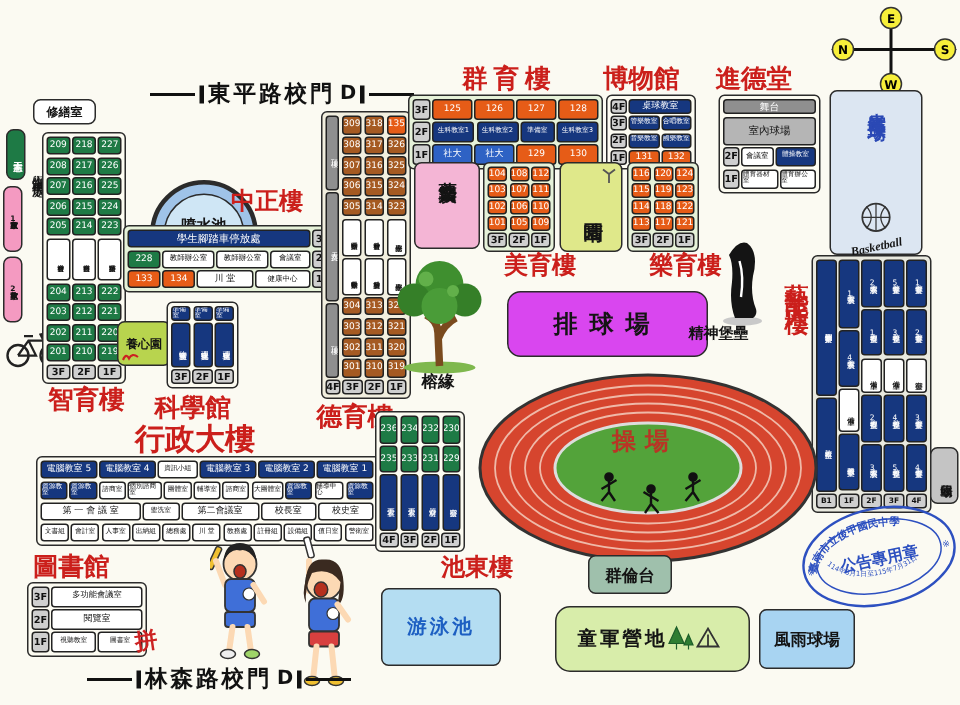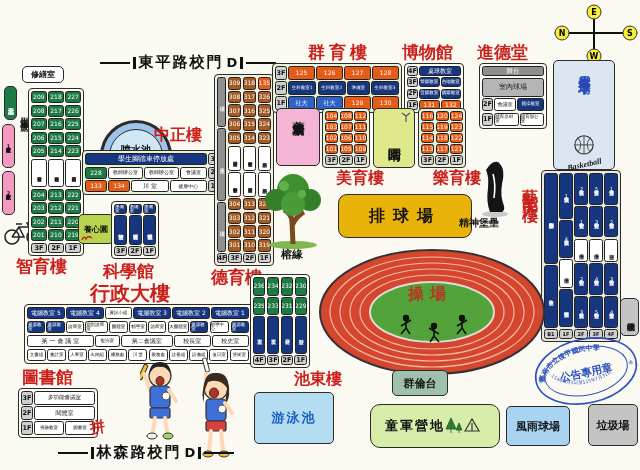--- a/index.html
+++ b/index.html
@@ -121,21 +121,21 @@
           <div class="cell g">220</div>
           <div class="cell g">219</div>
         </div>
     </div>
     <div class="tagsrow">
         <div class="cell tag">3F</div>
         <div class="cell tag">2F</div>
         <div class="cell tag">1F</div>
       </div>
   </div>
-  <div class="rt" style="left:16px;top:258px;font-size:17px">智育樓</div>
+  <div class="rt" style="left:32px;top:258px;font-size:17px">智育樓</div>
 
   <div class="abs" style="left:100px;top:120px;width:72px;height:72px;border:3px solid #2b2b2b;border-radius:50%;background:#9fc3e8;display:flex;align-items:center;justify-content:center;flex-direction:column">
     <div style="position:absolute;inset:6px;background:#cfe6f5;border:1.5px solid #2b2b2b;border-radius:50%"></div>
     <span style="position:relative;font-weight:bold;font-size:10px">噴水池</span>
     <svg style="position:relative" width="36" height="12" viewBox="0 0 36 12">
       <path d="M4,6 Q8,2 12,6 Q8,10 4,6 M12,6 L15,3 L15,9 Z" fill="#e8f4fb" stroke="#222" stroke-width="1"></path>
       <path d="M22,6 Q26,2 30,6 Q26,10 22,6 M30,6 L33,3 L33,9 Z" fill="#e8f4fb" stroke="#222" stroke-width="1"></path>
     </svg>
   </div>
 
@@ -572,21 +572,21 @@
         </div>
     </div>
     <div class="tagsrow">
         <div class="cell tag">3F</div>
         <div class="cell tag">2F</div>
         <div class="cell tag">1F</div>
       </div>
   </div>
   <div class="rt" style="left:433px;top:170px;font-size:16px">樂育樓</div>
 
-  <div class="abs box" style="left:338px;top:194px;width:134px;height:44px;background:#eab308;border-radius:9px;font-size:16px;letter-spacing:8px">
+  <div class="abs box" style="left:338px;top:194px;width:134px;height:44px;background:#d946ef;border-radius:9px;font-size:16px;letter-spacing:8px">
     <span>排球場</span>
   </div>
 
   <svg class="abs" style="left:262px;top:170px" width="62" height="80" viewBox="0 0 62 80">
     <ellipse cx="31" cy="75" rx="24" ry="4" fill="#7fb84e"></ellipse>
     <path d="M31,74 L30,52 Q30,44 22,40 M30,56 Q34,46 42,42" fill="none" stroke="#7a4a1e" stroke-width="5"></path>
     <circle cx="31" cy="20" r="16" fill="#3f8f2f"></circle>
     <circle cx="14" cy="30" r="11" fill="#357f28"></circle>
     <circle cx="48" cy="30" r="11" fill="#357f28"></circle>
     <circle cx="31" cy="34" r="12" fill="#4a9c38"></circle>
@@ -629,21 +629,20 @@
   <div class="abs box" style="left:392px;top:370px;width:56px;height:26px;background:#9fc0ac;font-size:11px">群倫台</div>
   <div class="abs box" style="left:506px;top:406px;width:64px;height:40px;background:#a8d4f2;font-size:11px">風雨球場</div>
   <div class="abs box" style="left:370px;top:404px;width:130px;height:44px;background:#d8edaa;border-radius:10px;font-size:13px;letter-spacing:2px">
     <span>童軍營地</span>
     <svg width="40" height="22" viewBox="0 0 40 22">
       <path d="M6,3 L1,14 L11,14 Z M6,14 L6,18" fill="#2e7d32" stroke="#1d5e2a" stroke-width="0.8"></path>
       <path d="M20,16 L27,4 L34,16 Z M27,8 L27,16" fill="none" stroke="#333" stroke-width="1.2"></path>
       <path d="M14,8 L11,15 L17,15 Z M14,15 L14,18" fill="#2e7d32" stroke="#1d5e2a" stroke-width="0.8"></path>
     </svg>
   </div>
-  <div class="abs box" style="left:588px;top:404px;width:50px;height:42px;background:#c4c4c4;font-size:11px">垃圾場</div>
 
   <svg class="abs" style="left:532px;top:336px;transform:rotate(-12deg)" width="108" height="70" viewBox="0 0 108 70">
     <defs>
       <path id="arcTop" d="M10,42 A44,27 0 0 1 98,42" fill="none"></path>
       <path id="arcBot" d="M18,32 A38,22 0 0 0 90,32" fill="none"></path>
     </defs>
     <ellipse cx="54" cy="35" rx="51" ry="32" fill="none" stroke="#2d50c0" stroke-width="1.6"></ellipse>
     <ellipse cx="54" cy="35" rx="42" ry="24" fill="none" stroke="#2d50c0" stroke-width="1"></ellipse>
     <text font-size="7" fill="#2d50c0" font-weight="bold"><textPath href="#arcTop" startOffset="4%">臺南市立後甲國民中學</textPath></text>
     <text x="54" y="40" font-size="10.5" fill="#2d50c0" font-weight="bold" text-anchor="middle">公告專用章</text>

